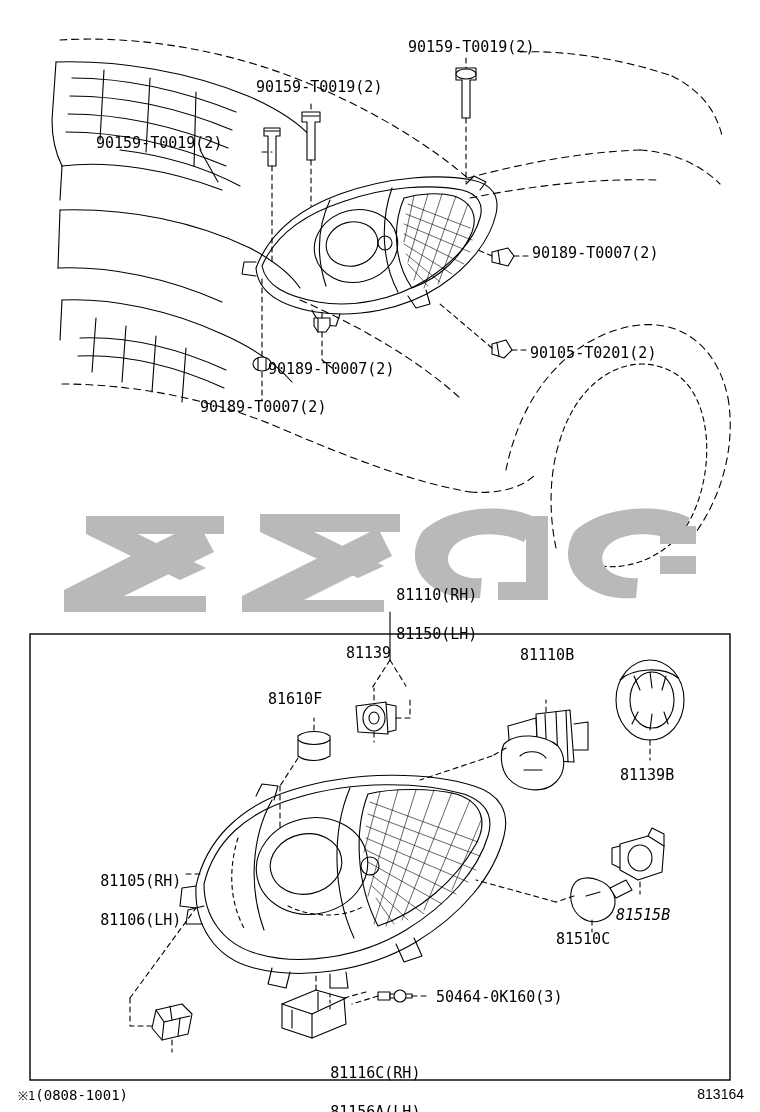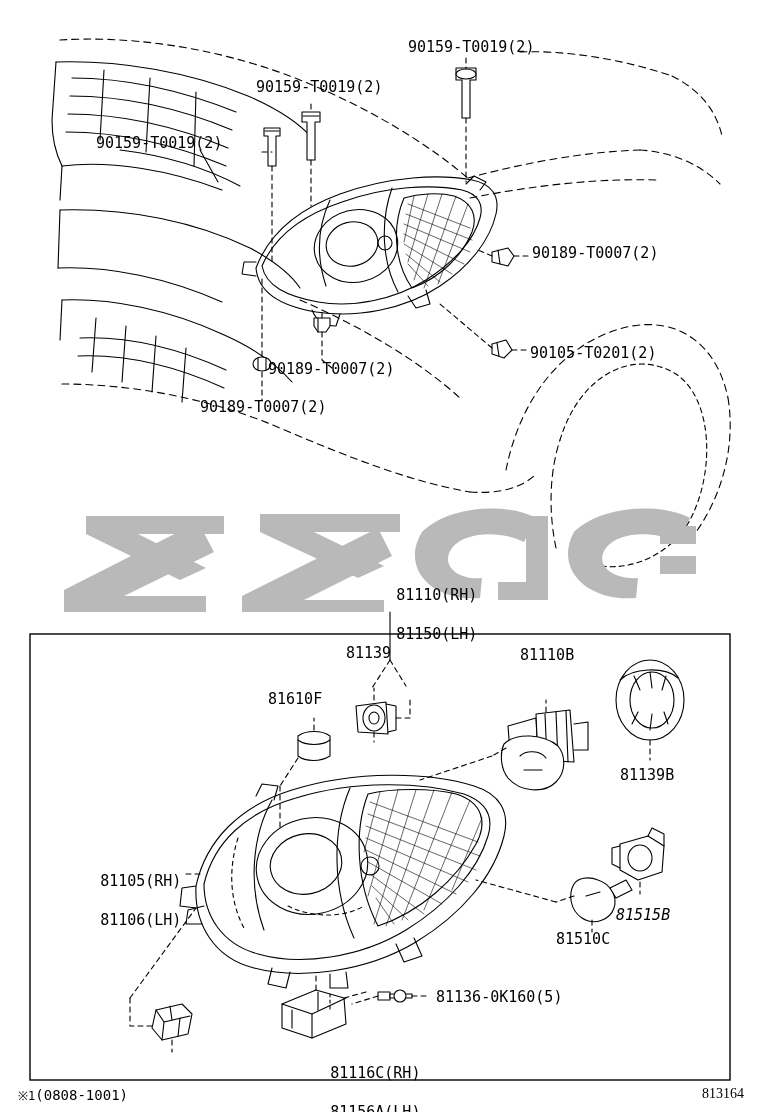--- a/index.html
+++ b/index.html
@@ -42,21 +42,21 @@
     top: 472px;
     width: 704px;
     height: 140px;
     pointer-events: none;
   }
   .corner-code {
     position: absolute;
     right: 16px;
     bottom: 10px;
     font-size: 14px;
-    font-family: Liberation Serif, serif;
+    font-family: Liberation Sans, sans-serif;
   }
   .footnote {
     position: absolute;
     left: 18px;
     bottom: 8px;
     font-size: 12px;
     font-family: "DejaVu Sans Mono", monospace;
   }
   .footnote .fn-sub {
     font-size: 14px;
@@ -406,21 +406,21 @@
       <path d="M172 1040 L 172 1052" stroke-dasharray="5 4"></path>
     </g>
   </svg>
 
   <div class="label" style="left:346px; top:644px;">81139</div>
   <div class="label" style="left:520px; top:646px;">81110B</div>
   <div class="label" style="left:268px; top:678px;margin-top:12px;">81610F</div>
   <div class="label" style="left:620px; top:766px;">81139B</div>
   <div class="label" style="left:616px; top:906px;font-style:italic;">81515B</div>
   <div class="label" style="left:556px; top:930px;">81510C</div>
-  <div class="label" style="left:436px; top:988px;">81136-0K160(5)</div>
+  <div class="label" style="left:436px; top:988px;">50464-0K160(3)</div>
 
   <div class="label" style="left:64px; top:852px;text-align:center;">
     <span>81105(RH)</span><br>
     <span>81106(LH)</span>
   </div>
 
   <div class="label" style="left:294px; top:1044px;">
     <span>81116C(RH)</span><br>
     <span>81156A(LH)</span>
   </div>

